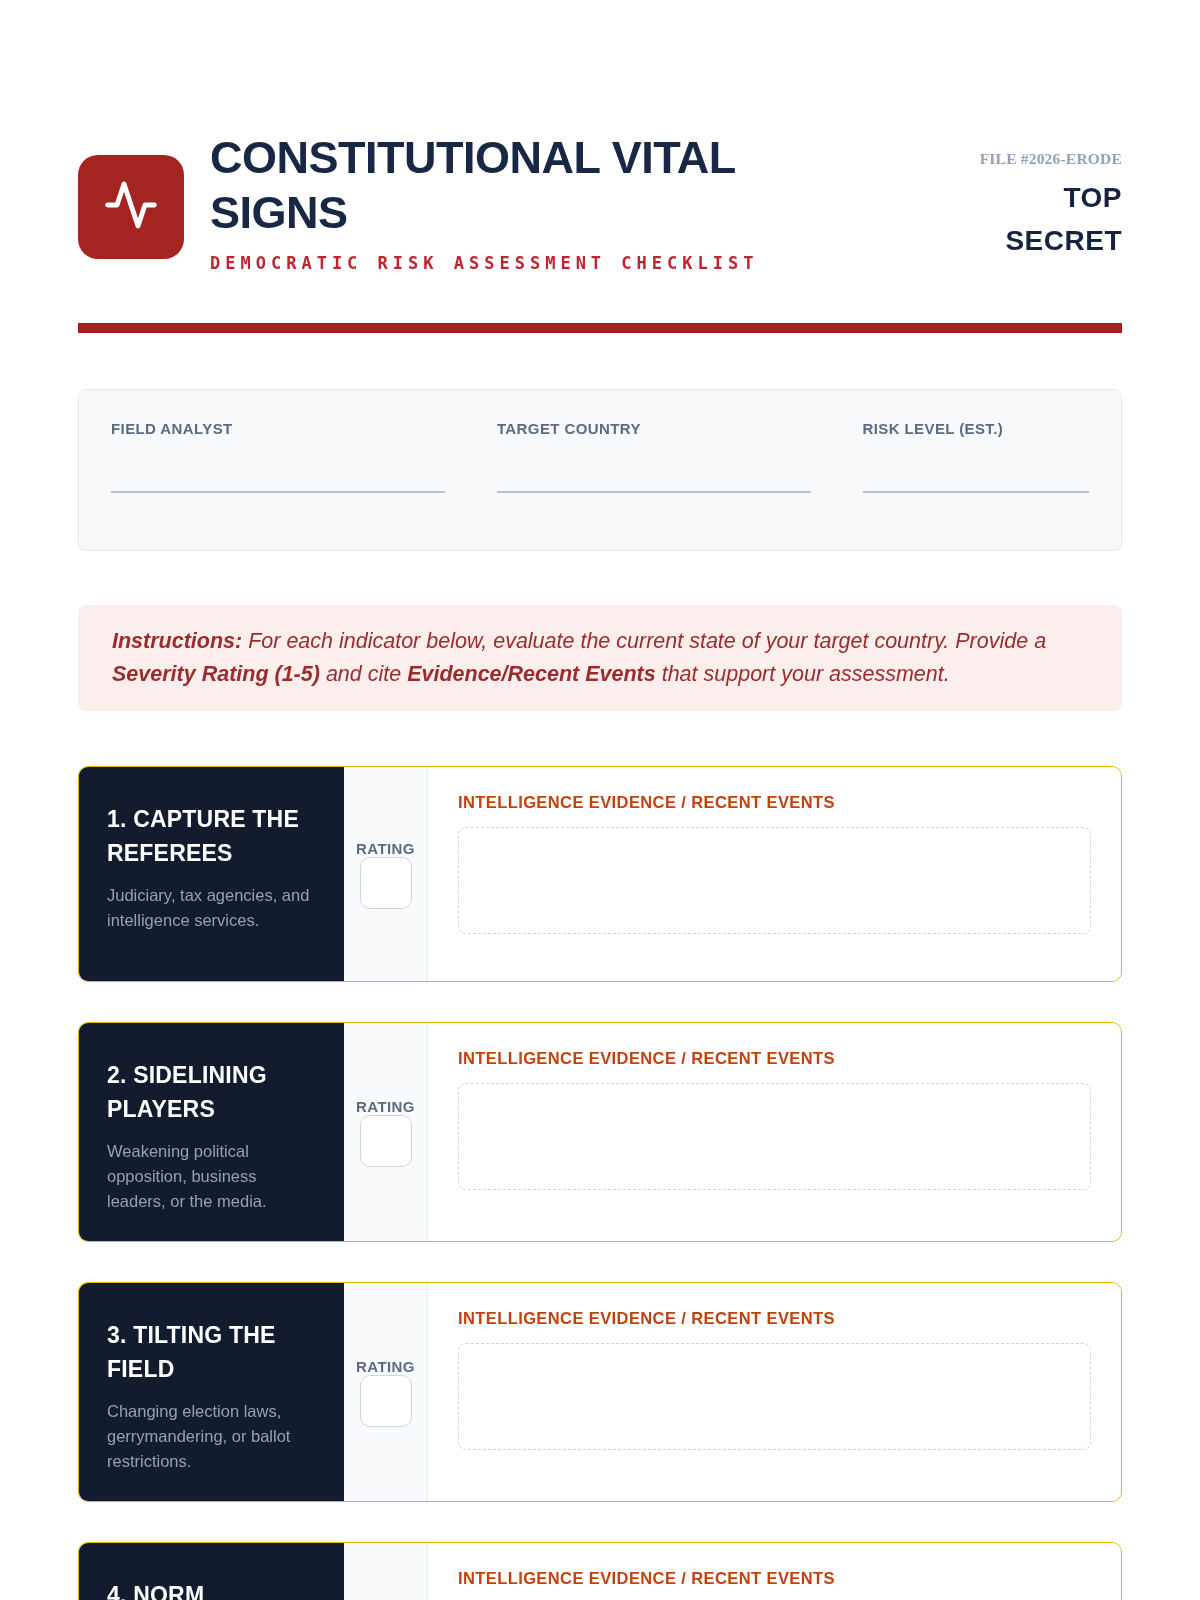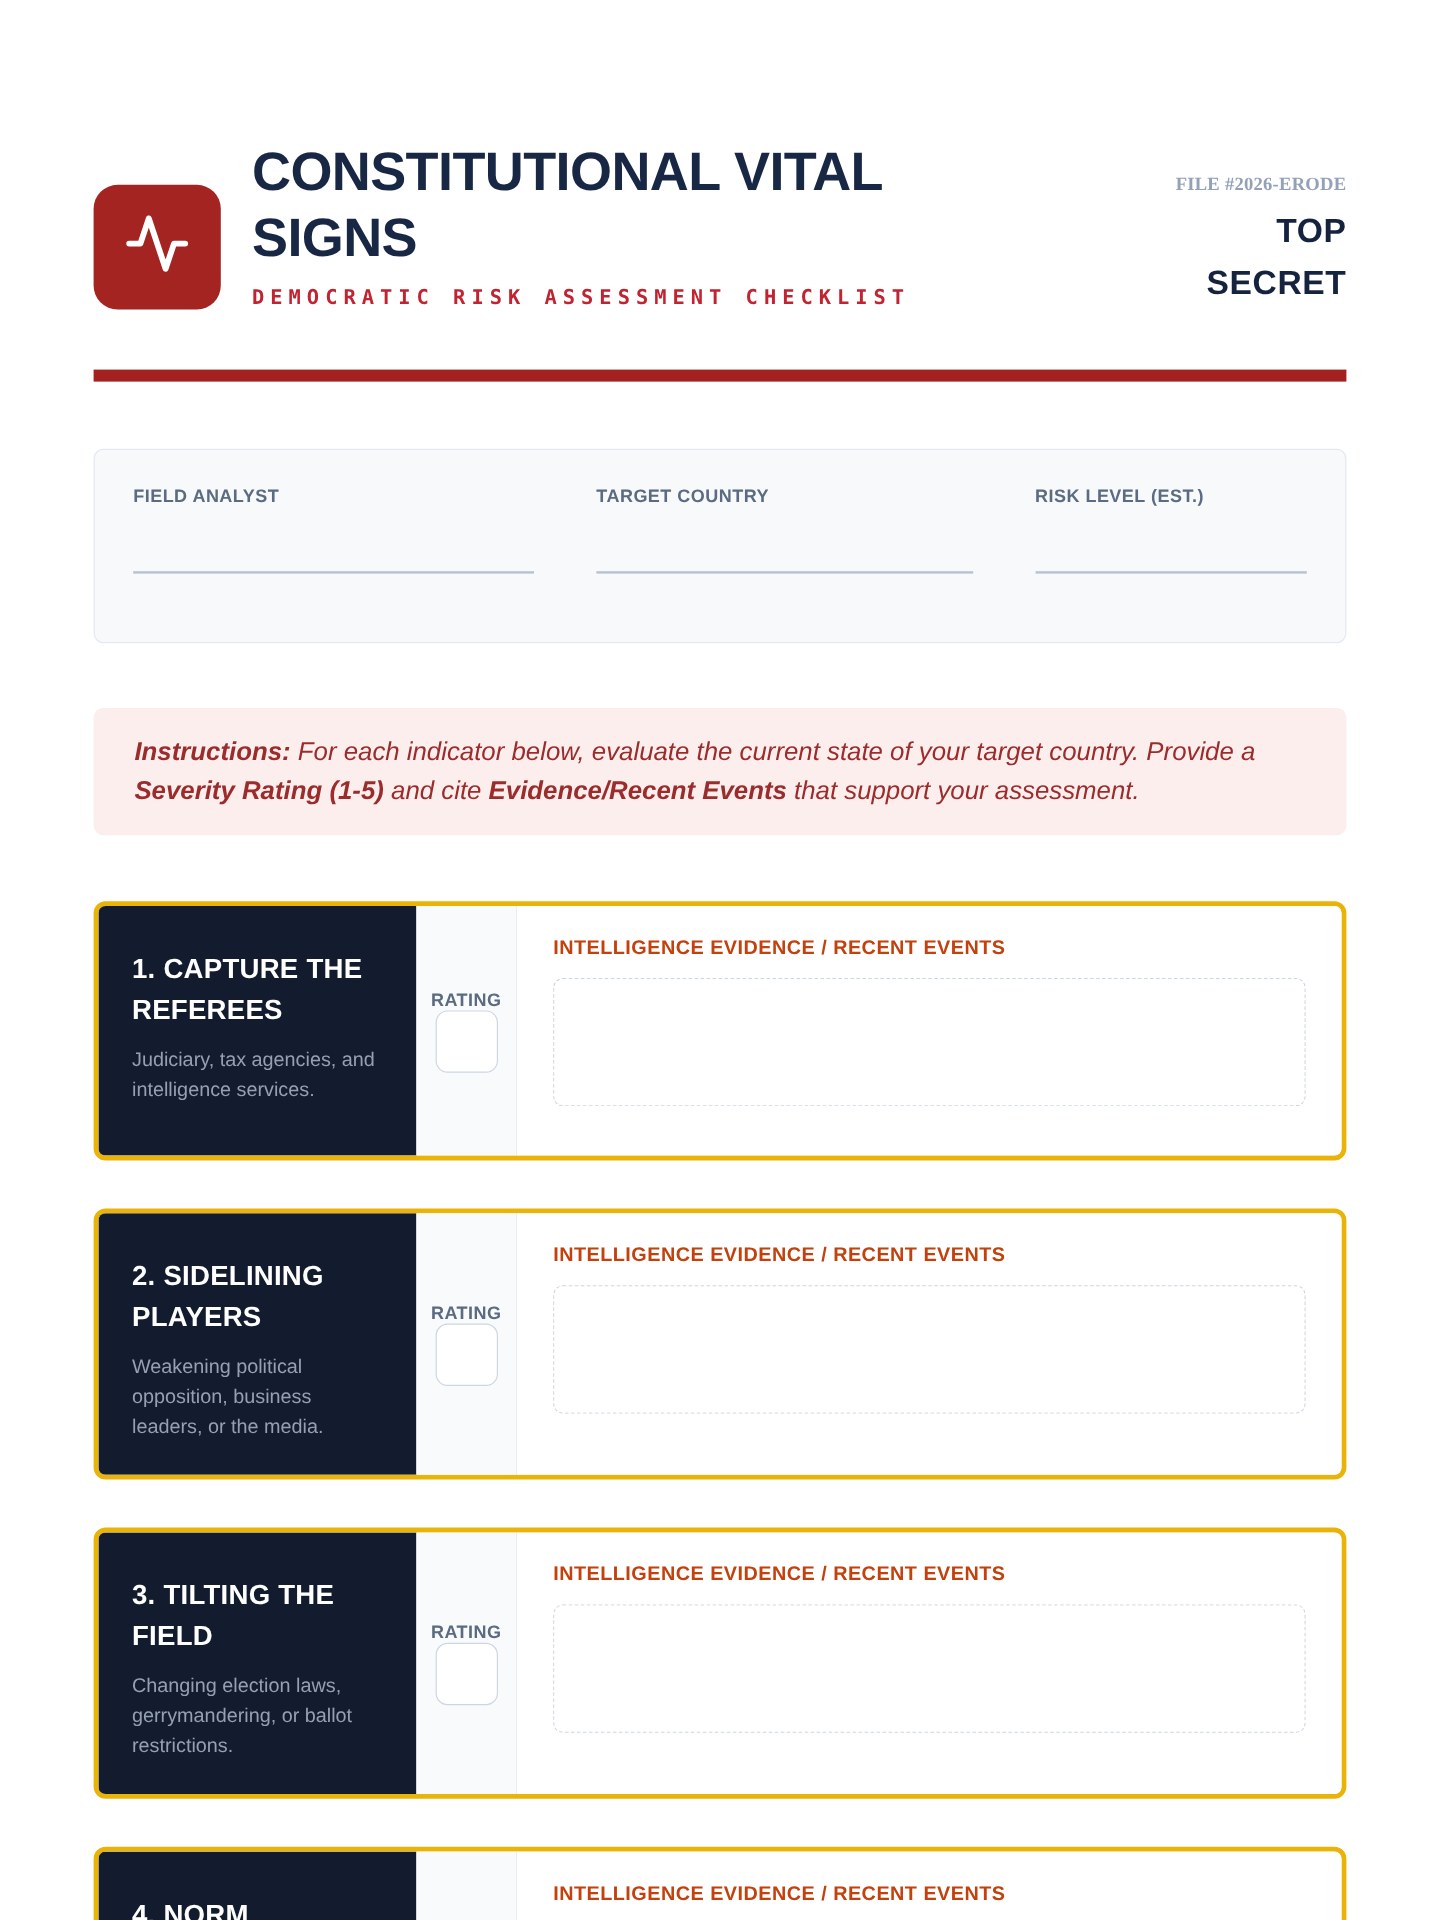--- a/index.html
+++ b/index.html
@@ -5,21 +5,21 @@
   * { box-sizing: border-box; }
   html, body { margin: 0; padding: 0; }
   body {
     width: 1200px; height: 1600px; overflow: hidden;
     background: #ffffff;
     font-family: "Liberation Sans", sans-serif;
   }
   .page { width: 1200px; padding: 0 78px; }
 
   
-  .header { display: flex; align-items: flex-end; padding-top: 116px; }
+  .header { display: flex; align-items: center; padding-top: 116px; margin-top: 15px; }
   .logo {
     width: 106px; height: 104px; flex: 0 0 auto;
     background: #a42422; border-radius: 20px;
     display: flex; align-items: center; justify-content: center;
     margin-top: 10px;
   }
   .logo svg { width: 56px; height: 56px; }
   .title-block { margin-left: 26px; flex: 1 1 auto; }
   .page-title {
     margin: 0; max-width: 660px;
@@ -65,21 +65,21 @@
     background: #fdeeee; border-radius: 8px;
     padding: 20px 34px;
     font-size: 21.5px; font-style: italic; color: #9b2c2c; line-height: 1.55;
   }
   .instructions b { font-weight: 700; }
 
   
   .cards { margin-top: 55px; display: flex; flex-direction: column; gap: 40px; }
   .card {
     display: grid; grid-template-columns: 265px 84px 1fr;
-    border: 4px solid #eab308; border-radius: 10px; overflow: hidden;
+    border: 1px solid #eab308; border-radius: 10px; overflow: hidden;
     min-height: 216px; background: #ffffff;
   }
   .card-left { background: #131c2e; padding: 36px 28px 28px; }
   .card-title {
     color: #ffffff; font-size: 23px; font-weight: 700; line-height: 1.45;
     max-width: 205px; letter-spacing: 0.2px;
   }
   .card-desc {
     color: #95a0b3; font-size: 16.5px; line-height: 1.5;
     margin-top: 13px; max-width: 212px;

